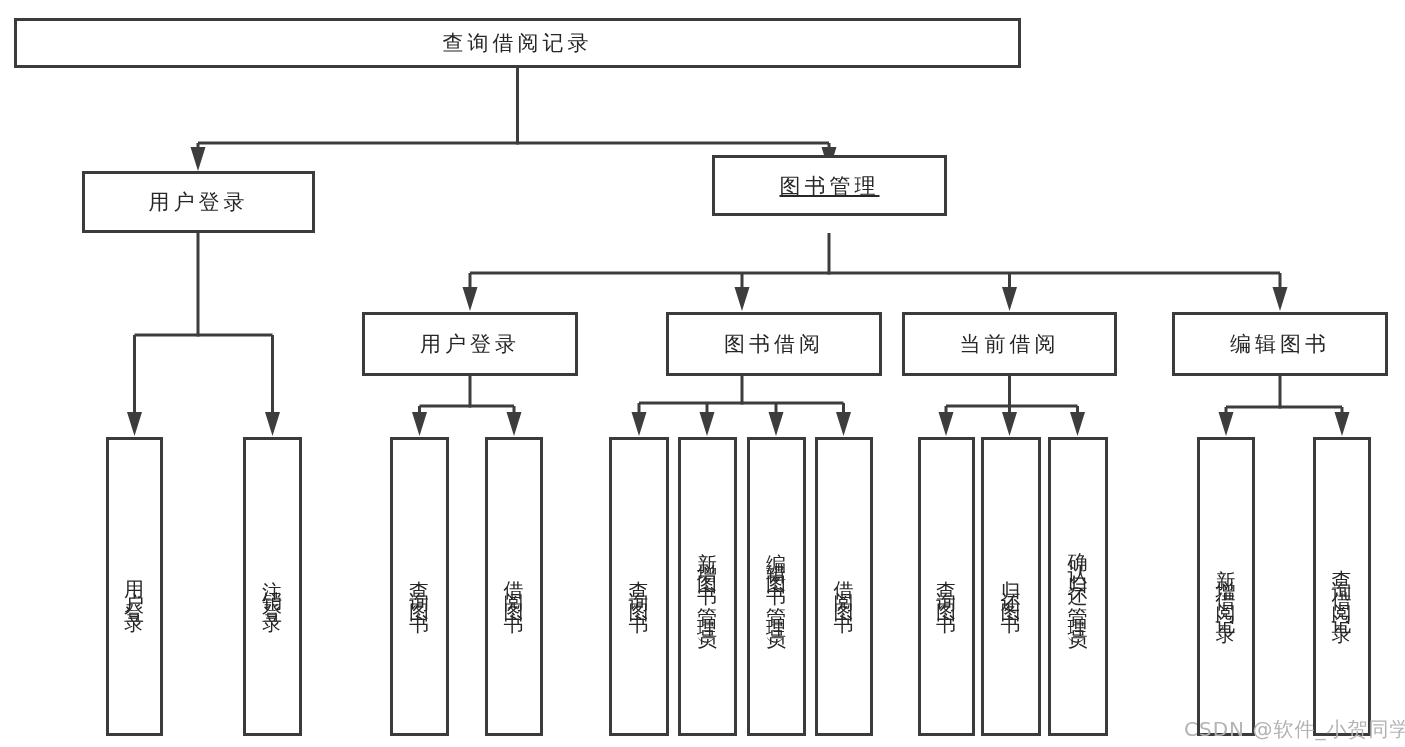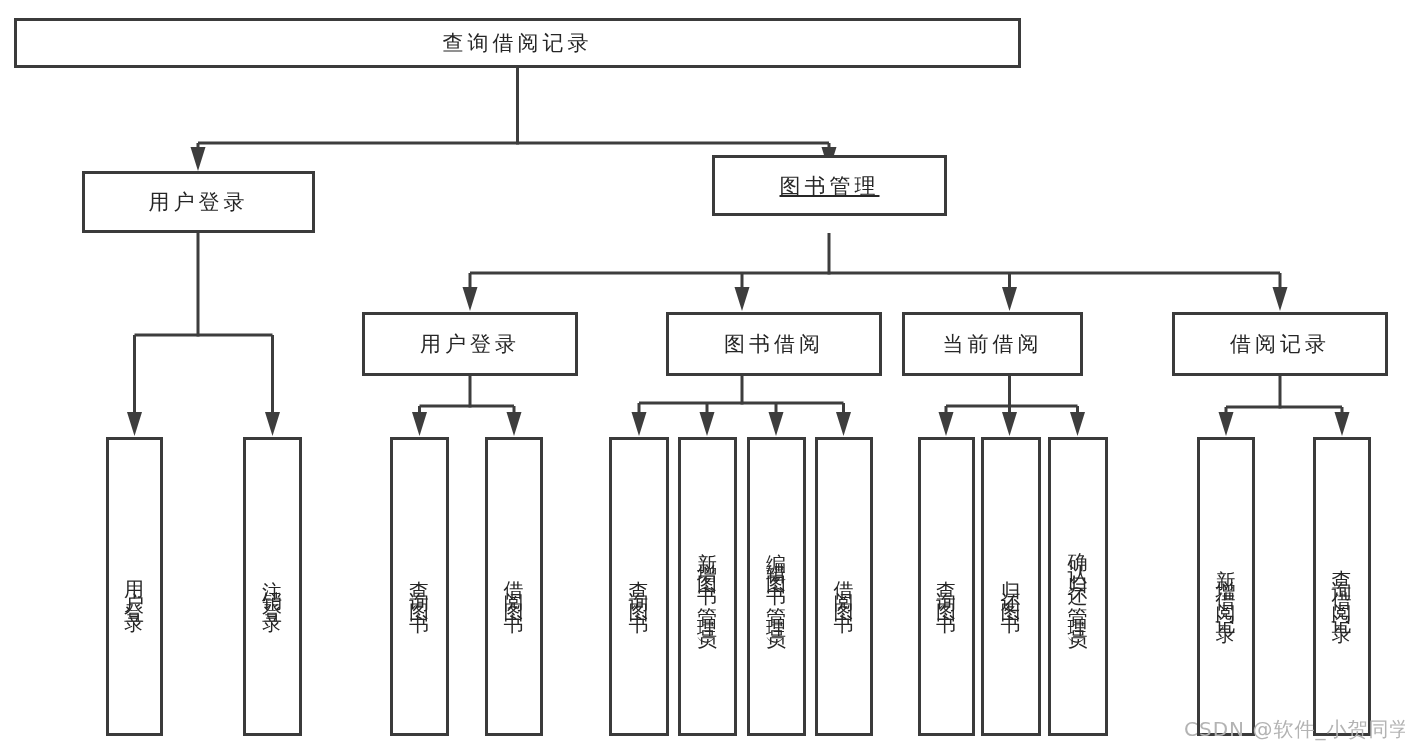--- a/index.html
+++ b/index.html
@@ -133,22 +133,22 @@
     </g>
   </svg>
 
   <div class="box h" style="left:14px; top:18px; width:1007px; height:50px;">查询借阅记录</div>
 
   <div class="box h" style="left:82px; top:171px; width:233px; height:62px;">用户登录</div>
   <div class="box h" style="left:712px; top:155px; width:235px; height:61px;text-decoration:underline;">图书管理</div>
 
   <div class="box h" style="left:362px; top:312px; width:216px; height:64px;">用户登录</div>
   <div class="box h" style="left:634px; top:312px; width:216px; height:64px;margin-left:32px;">图书借阅</div>
-  <div class="box h" style="left:902px; top:312px; width:181px; height:64px;">当前借阅</div>
-  <div class="box h" style="left:1172px; top:312px; width:216px; height:64px;">借阅记录</div>
+  <div class="box h" style="left:902px; top:312px; width:215px; height:64px;">当前借阅</div>
+  <div class="box h" style="left:1172px; top:312px; width:216px; height:64px;">编辑图书</div>
 
   <div class="box v" style="left:106px; top:437px; width:57px; height:299px;">用户登录</div>
   <div class="box v" style="left:243px; top:437px; width:59px; height:299px;">注销登录</div>
 
   <div class="box v" style="left:390px; top:437px; width:59px; height:299px;">查询图书</div>
   <div class="box v" style="left:485px; top:437px; width:58px; height:299px;">借阅图书</div>
 
   <div class="box v" style="left:609px; top:437px; width:60px; height:299px;">查询图书</div>
   <div class="box v" style="left:678px; top:437px; width:59px; height:299px;">新增图书（管理员）</div>
   <div class="box v" style="left:747px; top:437px; width:59px; height:299px;">编辑图书（管理员）</div>

